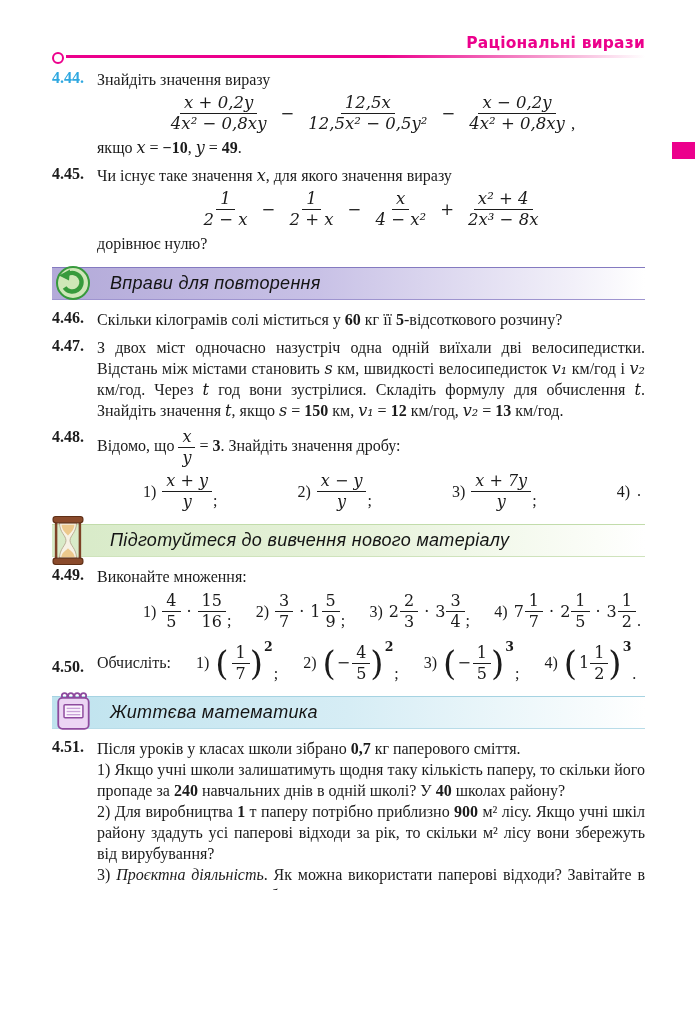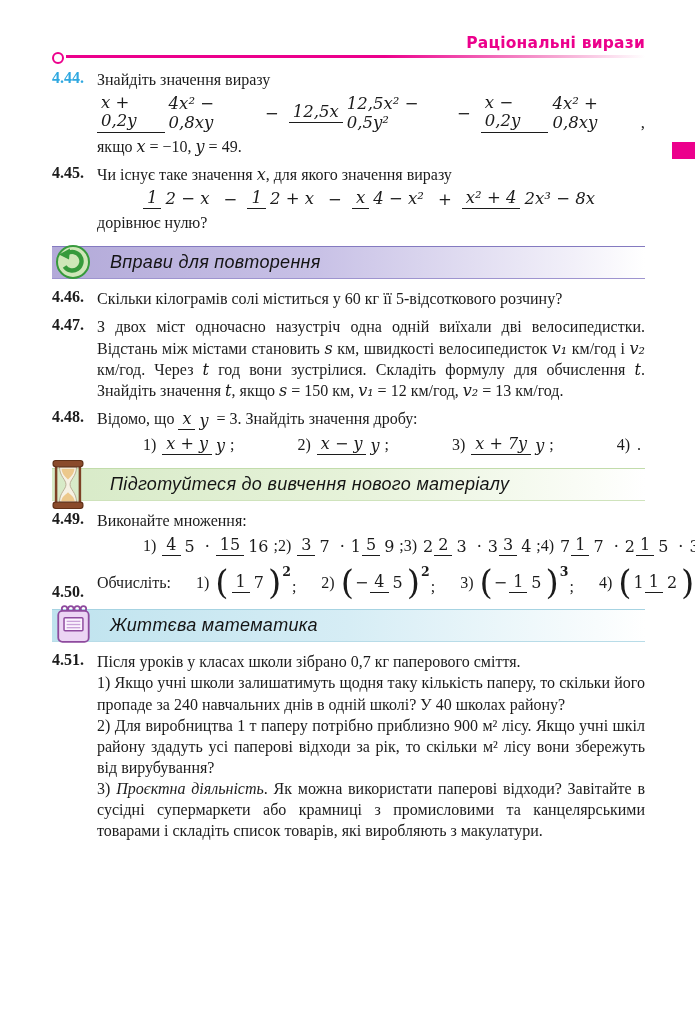--- a/index.html
+++ b/index.html
@@ -15,25 +15,25 @@
   .footer{position:absolute;left:0;right:0;top:912px;}
   .page-num{position:absolute;right:48px;top:-12px;font-family:"DejaVu Sans","Liberation Sans",sans-serif;
         font-weight:bold;font-size:20px;color:#ec008c;}
   .answer-tab{position:absolute;right:0;top:142px;width:23px;height:17px;background:#ec008c;}
   
   main{display:block;margin-top:11px;}
   .problem{position:relative;margin:0 50px 7px 52px;padding-left:45px;}
   .pnum{position:absolute;left:0;top:0;font-weight:bold;}
   .pnum.blue{color:#2fa8e0;}
   .ptext{text-align:justify;line-height:1.32;}
-  .b{font-weight:normal;margin-top:44px;}
+  .b{font-weight:bold;margin-top:44px;}
   .i{font-style:italic;}
   .m{font-family:"DejaVu Serif",serif;font-style:italic;}
   
-  .frac{display:inline-flex;flex-direction:row;align-items:center;vertical-align:middle;
+  .frac{display:inline-flex;flex-direction:column;align-items:center;vertical-align:middle;
         line-height:1.12;font-family:"DejaVu Serif",serif;}
   .frac .num{padding:0 4px 1px;border-bottom:1.3px solid #1c1c1c;}
   .frac .den{padding:1px 4px 0;}
   .alg{font-style:italic;}
   .formula{display:flex;justify-content:center;align-items:center;gap:9px;margin:4px 0 3px;font-size:16.5px;}
   .formula .op{font-family:"DejaVu Serif",serif;padding:0 1px;}
   .ftail{align-self:center;position:relative;top:10px;margin-left:-7px;font-size:17px;}
   
   .items-row{display:flex;justify-content:space-between;margin-top:5px;padding:0 4px 0 46px;align-items:center;}
   .item{display:inline-flex;align-items:center;}

